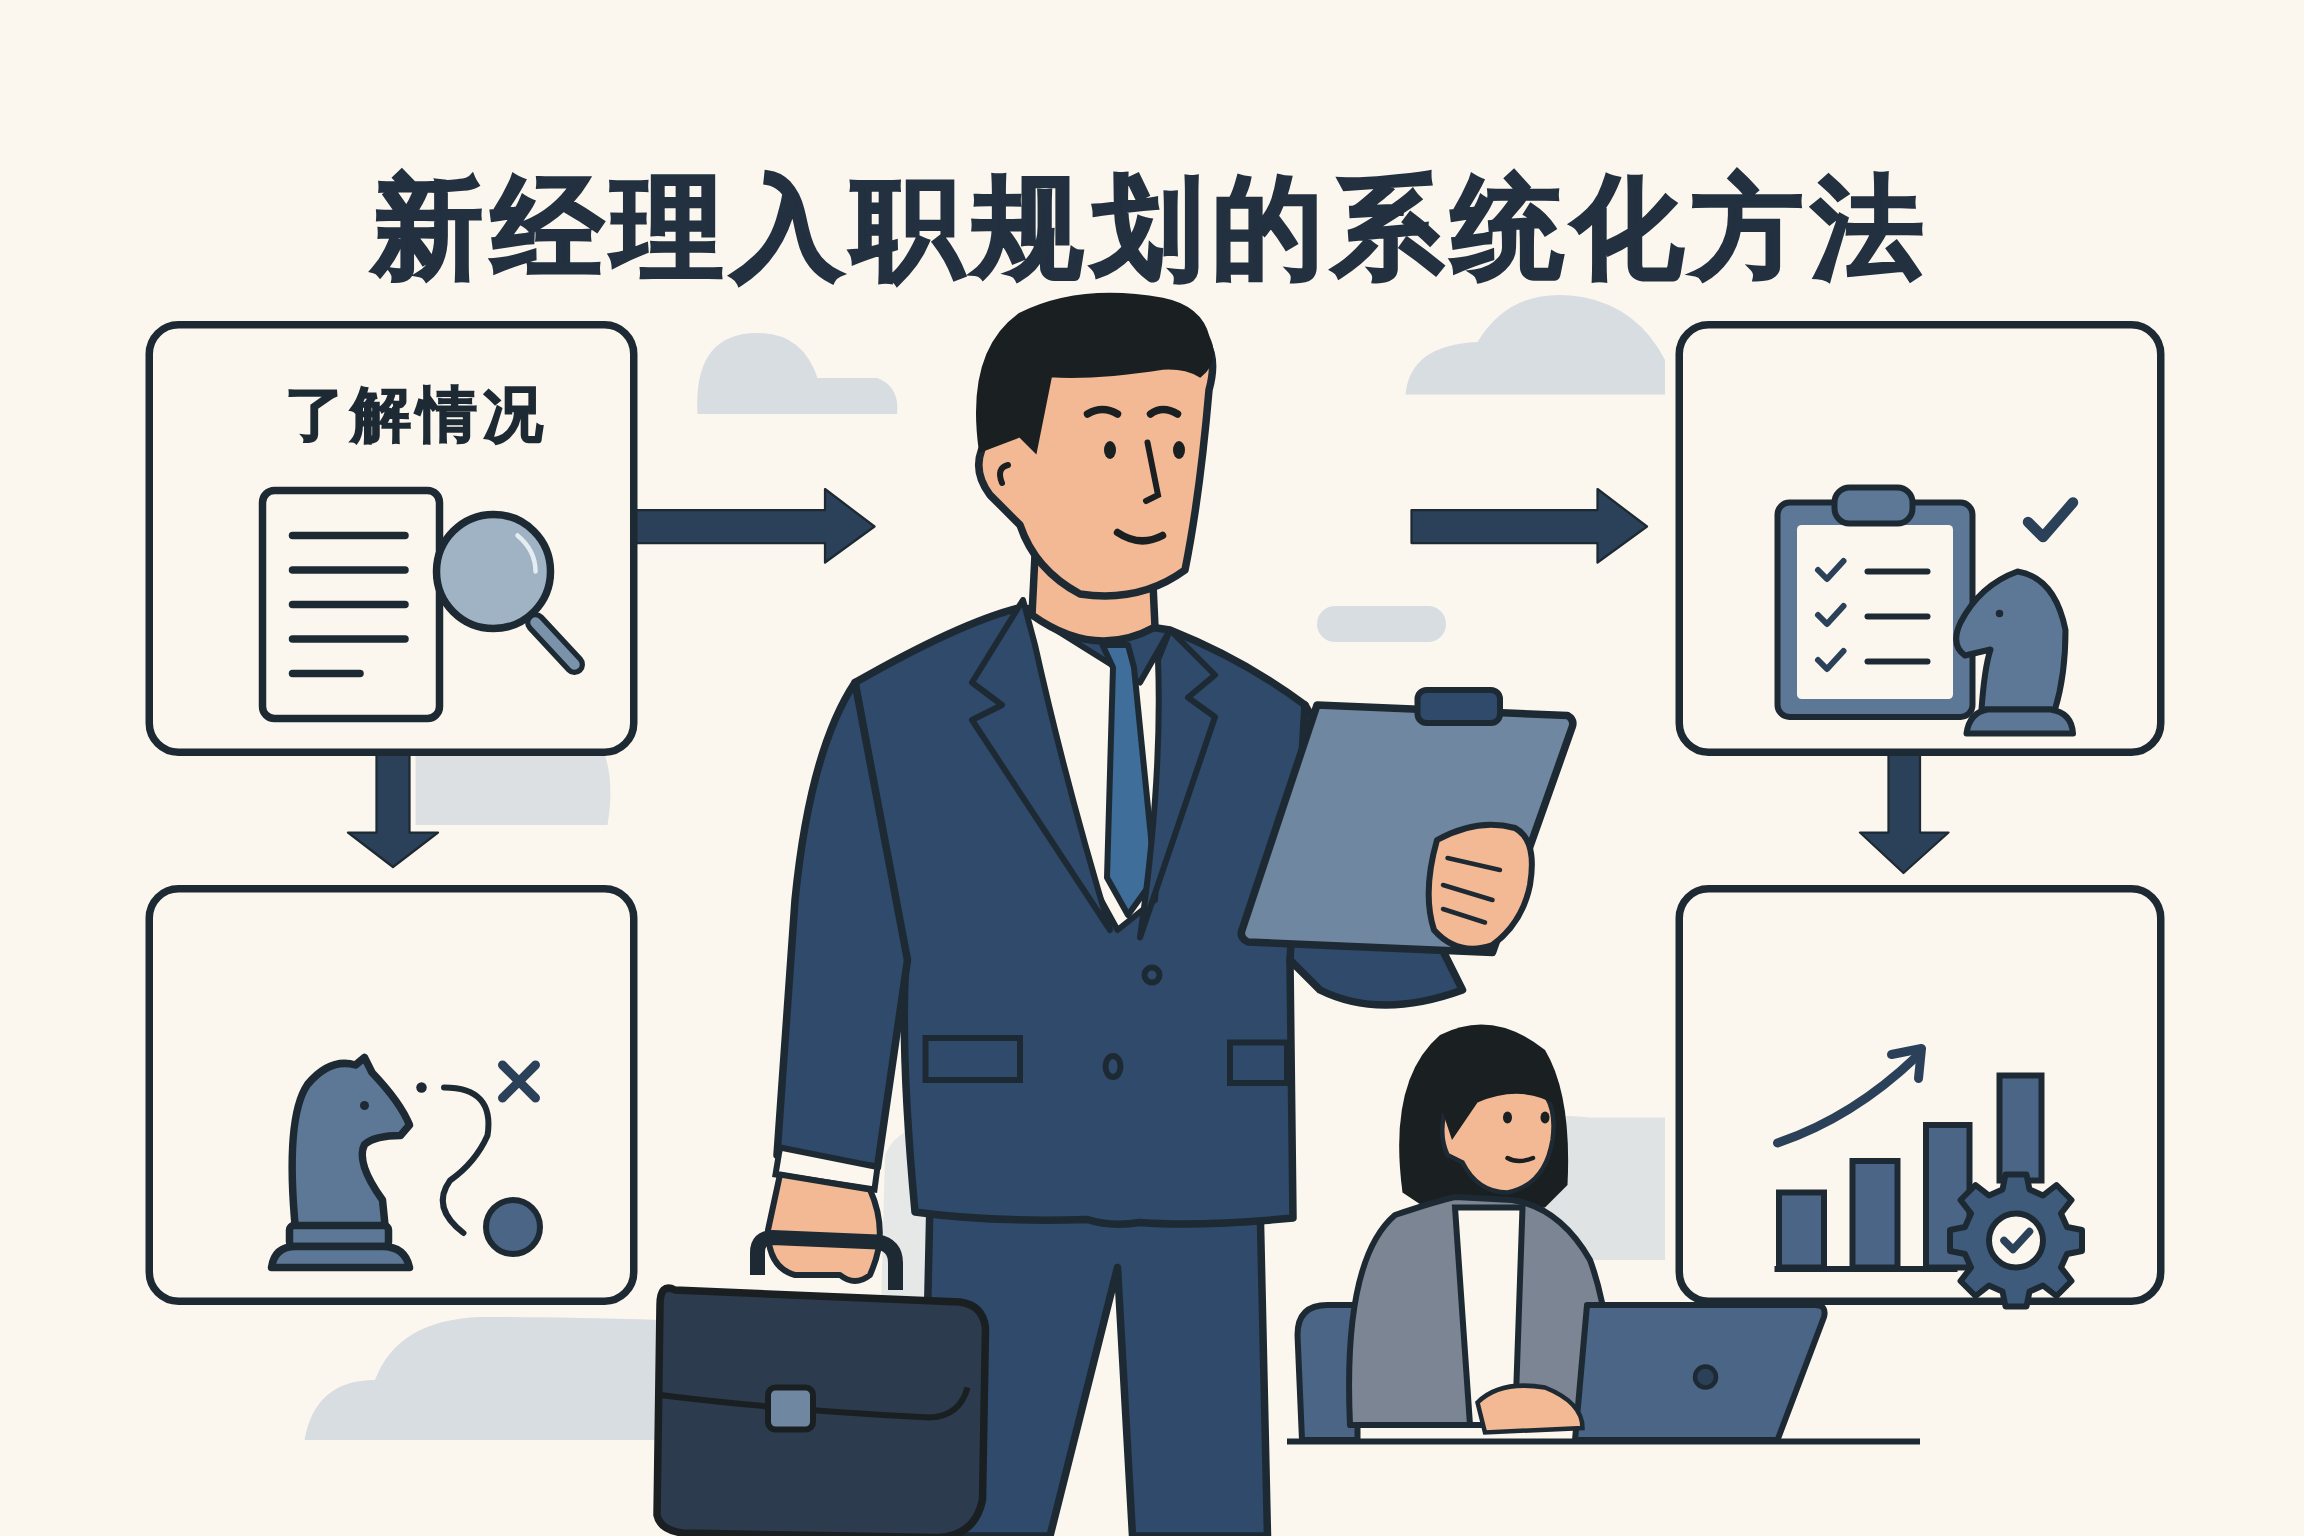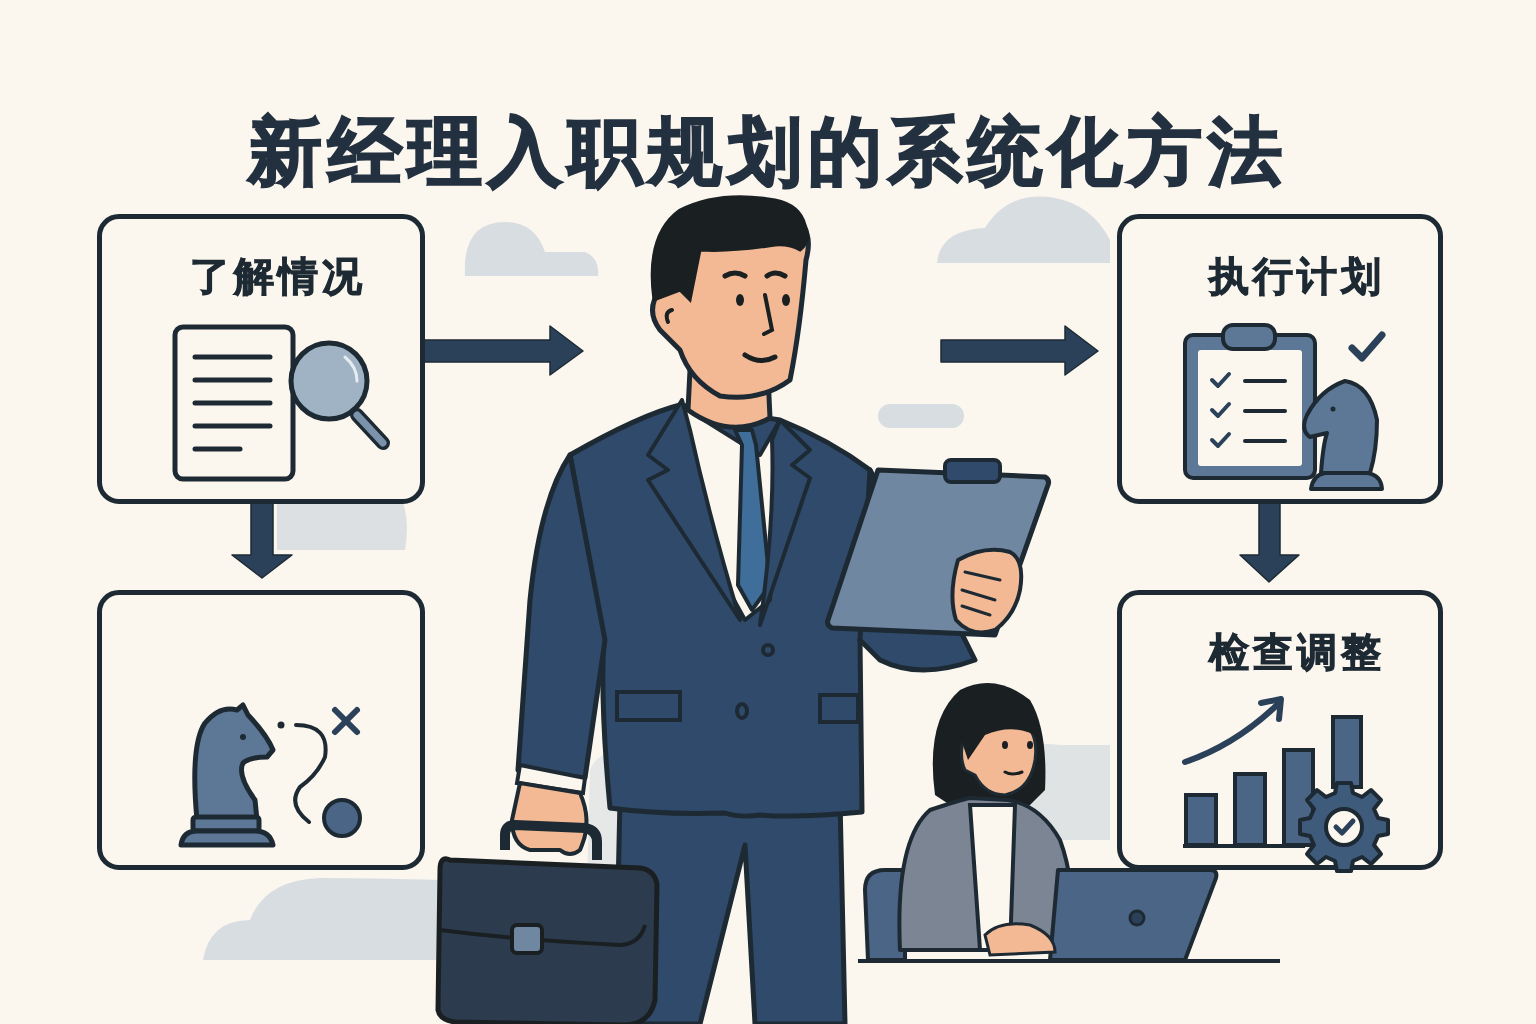--- a/index.html
+++ b/index.html
@@ -85,21 +85,20 @@
     <path d="M291 720 Q325 720 320 752 Q312 770 295 782 Q282 800 304 817" fill="none" stroke="#1e2a33" stroke-width="4" stroke-linecap="round"></path>
     <g stroke="#2b4159" stroke-width="6" stroke-linecap="round">
       <line x1="330" y1="705" x2="352" y2="727"></line>
       <line x1="352" y1="705" x2="330" y2="727"></line>
     </g>
     <circle cx="337" cy="813" r="18" fill="#4a6585" stroke="#1e2a33" stroke-width="4"></circle>
   </svg>
 </div>
 
 <div class="card" style="left:1117px;top:214px;width:326px;height:290px;">
-  <div class="card-label">执行计划</div>
   <svg class="icon" width="326" height="290" viewBox="1117 214 326 290">
     <rect x="1180" y="330" width="130" height="143" rx="8" fill="#5c7896" stroke="#1e2a33" stroke-width="4"></rect>
     <rect x="1193" y="345" width="104" height="116" rx="3" fill="#fbf7ef"></rect>
     <rect x="1218" y="320" width="52" height="24" rx="10" fill="#5c7896" stroke="#1e2a33" stroke-width="4"></rect>
     <g fill="none" stroke="#2b4159" stroke-width="4" stroke-linecap="round" stroke-linejoin="round">
       <path d="M1207 375 L1213 381 L1224 369"></path>
       <path d="M1207 405 L1213 411 L1224 399"></path>
       <path d="M1207 435 L1213 441 L1224 429"></path>
     </g>
     <g stroke="#1e2a33" stroke-width="4" stroke-linecap="round">
@@ -110,21 +109,20 @@
     <path d="M1347 343 L1357 353 L1377 330" fill="none" stroke="#2b4159" stroke-width="7" stroke-linecap="round" stroke-linejoin="round"></path>
     <g fill="#5c7896" stroke="#1e2a33" stroke-width="4" stroke-linejoin="round">
       <path d="M1316 468 Q1318 440 1322 428 L1305 432 Q1295 425 1302 410 Q1315 385 1340 376 Q1365 380 1372 415 Q1372 445 1365 468 Z"></path>
       <path d="M1306 484 Q1308 470 1320 468 L1362 468 Q1376 470 1377 484 Z"></path>
     </g>
     <circle cx="1328" cy="404" r="2.5" fill="#1e2a33"></circle>
   </svg>
 </div>
 
 <div class="card" style="left:1117px;top:590px;width:326px;height:280px;">
-  <div class="card-label">检查调整</div>
   <svg class="icon" width="326" height="280" viewBox="1117 590 326 280">
     <path d="M1180 757 Q1230 740 1272 700" fill="none" stroke="#2b4159" stroke-width="6" stroke-linecap="round"></path>
     <path d="M1256 698 L1276 694 L1274 714" fill="none" stroke="#2b4159" stroke-width="6" stroke-linecap="round" stroke-linejoin="round"></path>
     <g fill="#4a6585" stroke="#1e2a33" stroke-width="4">
       <rect x="1181" y="790" width="30" height="50"></rect>
       <rect x="1230" y="769" width="30" height="71"></rect>
       <rect x="1279" y="745" width="29" height="95"></rect>
       <rect x="1328" y="712" width="28" height="70"></rect>
     </g>
     <line x1="1178" y1="841" x2="1300" y2="841" stroke="#1e2a33" stroke-width="4"></line>

